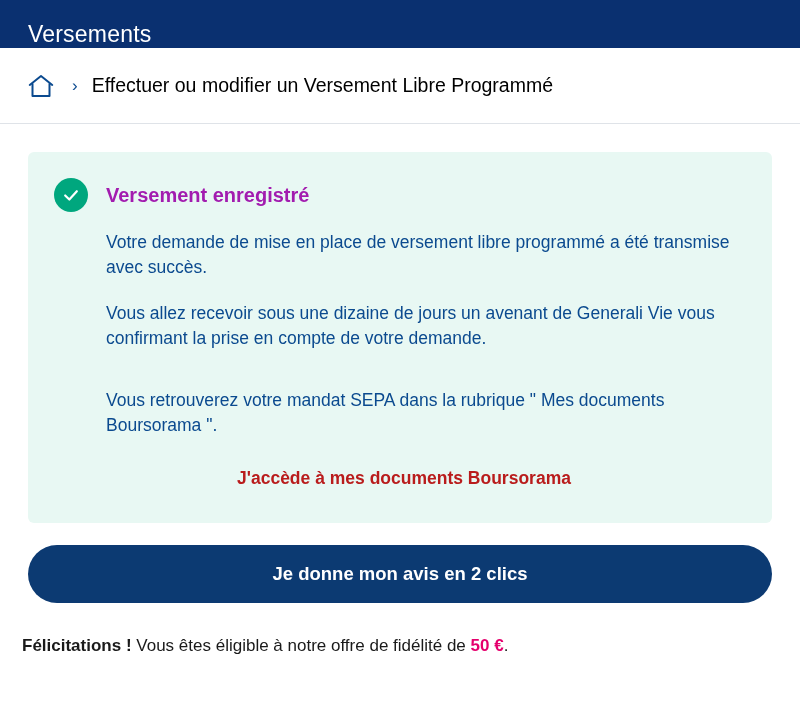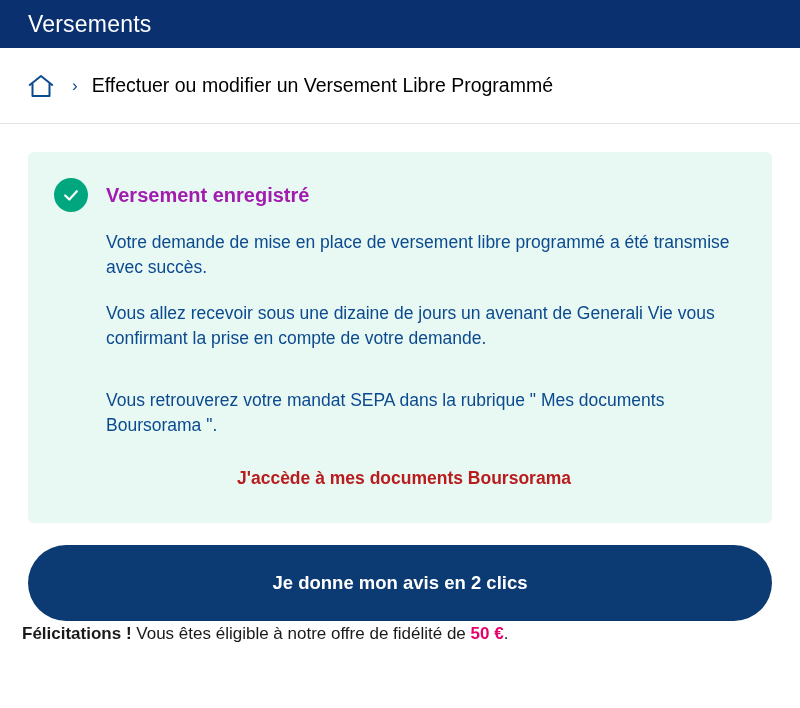--- a/index.html
+++ b/index.html
@@ -13,21 +13,21 @@
     font-family: "Liberation Sans", sans-serif;
     color: #1a1a1a;
     overflow: hidden;
   }
 
   
   .app-header {
     height: 48px;
     background: #0a3070;
     display: flex;
-    align-items: center;
+    align-items: flex-end;
     padding: 0 12px 0 28px;
     box-sizing: border-box;
   }
   .app-header .title {
     color: #ffffff;
     font-size: 23px;
     font-weight: 400;
     letter-spacing: 0.2px;
   }
 
@@ -116,37 +116,37 @@
     margin-top: 8px;
   }
 
   
   .cta-wrap {
     padding: 22px 28px 0 28px;
     box-sizing: border-box;
   }
   .cta-button {
     width: 100%;
-    height: 76px;
+    height: 58px;
     border-radius: 41px;
     background: #0c3a72;
     color: #ffffff;
     border: none;
     font-family: "Liberation Sans", sans-serif;
     font-size: 18.5px;
     font-weight: bold;
     cursor: pointer;
     display: flex;
     align-items: center;
     justify-content: center;
   }
 
   
   .footer-notes {
-    padding: 0 20px 0 22px;
+    padding: 30px 20px 0 22px;
     box-sizing: border-box;
   }
   .footer-line {
     font-size: 17px;
     color: #1a1a1a;
     line-height: 1.55;
   }
   .footer-line.first { margin-bottom: 6px; }
   .bold { font-weight: bold; }
   .amount { color: #e5006d; font-weight: bold; }

